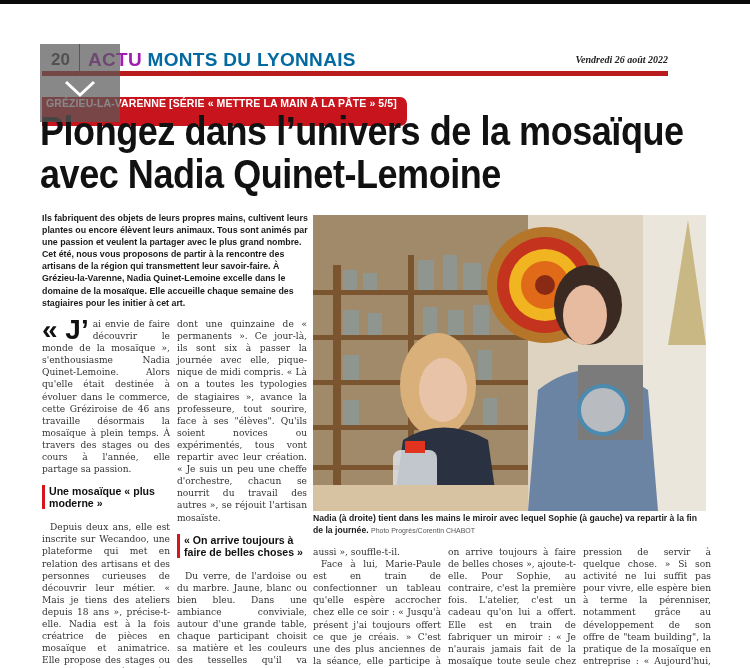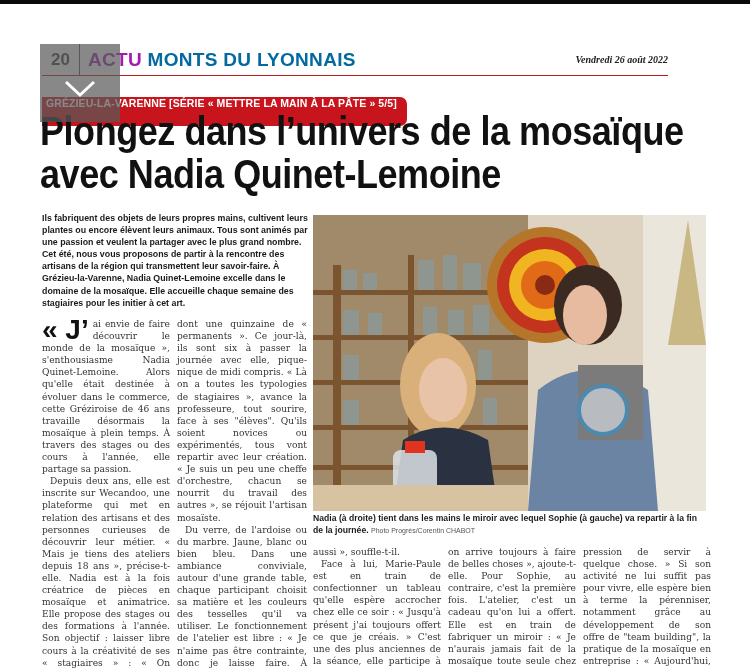--- a/index.html
+++ b/index.html
@@ -1,21 +1,21 @@
 <!DOCTYPE html>
 <html><head>
 <meta charset="utf-8">
 <style>
   * { box-sizing: border-box; margin: 0; padding: 0; }
   html, body { width: 750px; height: 668px; overflow: hidden; background: #ffffff; }
   body { position: relative; font-family: "DejaVu Serif", serif; color: #222; }
 
   .topbar { position: absolute; left: 0; top: 0; width: 750px; height: 4px; background: #0a0a0a; }
 
-  .page-header { position: absolute; left: 42px; top: 44px; width: 626px; height: 32px; border-bottom: 1px solid #b91c1c; }
+  .page-header { position: absolute; left: 42px; top: 44px; width: 626px; height: 32px; border-bottom: 5px solid #b91c1c; }
   .page-num { position: absolute; left: 0; top: 0; width: 38px; height: 32px; font-family: "Liberation Sans", sans-serif; font-weight: bold; font-size: 17px; color: #3a3a3a; line-height: 32px; text-align: center; border-right: 1px solid #555; }
   .rubric { position: absolute; left: 46px; top: 2px; font-family: "Liberation Sans", sans-serif; font-weight: 900; font-size: 19px; letter-spacing: 0.3px; line-height: 28px; }
   .rubric .r1 { color: #a21caf; }
   .rubric .r2 { color: #0369a1; }
   .date { position: absolute; right: 0; top: 10px; font-family: Liberation Serif, serif; font-style: italic; font-weight: bold; font-size: 10px; color: #222; }
 
   .overlay { position: absolute; left: 40px; top: 44px; width: 80px; height: 78px; background: rgba(90,90,90,0.72); }
   .chev { position: absolute; left: 64px; top: 80px; width: 32px; height: 18px; }
 
   .kicker { position: absolute; left: 42px; top: 97px; height: 29px; background: #c8141c; color: #fff; font-family: "Liberation Sans", sans-serif; font-weight: bold; font-size: 10.5px; line-height: 13px; padding: 0 10px 0 4px; letter-spacing: 0.1px; white-space: nowrap; border-radius: 0 7px 7px 0; }
@@ -61,26 +61,28 @@
 
 <div class="overlay"></div>
 <svg class="chev" viewBox="0 0 32 18">
   <polyline points="2,2 16,15 30,2" fill="none" stroke="#ffffff" stroke-width="3"></polyline>
 </svg>
 
 <div class="intro">Ils fabriquent des objets de leurs propres mains, cultivent leurs plantes ou encore élèvent leurs animaux. Tous sont animés par une passion et veulent la partager avec le plus grand nombre. Cet été, nous vous proposons de partir à la rencontre des artisans de la région qui transmettent leur savoir-faire. À Grézieu-la-Varenne, Nadia Quinet-Lemoine excelle dans le domaine de la mosaïque. Elle accueille chaque semaine des stagiaires pour les initier à cet art.</div>
 
 <div class="col" style="left:42px; top:318px; width:128px;">
   <p class="noind dropcap-wrap"><span class="dropcap">« J’</span><span>ai envie de faire découvrir le monde de la mosaïque », s'enthousiasme Nadia Quinet-Lemoine. Alors qu'elle était destinée à évoluer dans le commerce, cette Gréziroise de 46 ans travaille désormais la mosaïque à plein temps. À travers des stages ou des cours à l'année, elle partage sa passion.</span></p>
+  <div class="subhead">Une mosaïque « plus moderne »</div>
   <p>Depuis deux ans, elle est inscrite sur Wecandoo, une plateforme qui met en relation des artisans et des personnes curieuses de découvrir leur métier. « Mais je tiens des ateliers depuis 18 ans », précise-t-elle. Nadia est à la fois créatrice de pièces en mosaïque et animatrice. Elle propose des stages ou des formations à l'année. Son objectif : laisser libre cours à la créativité de ses « stagiaires » : « On connaît Fourvière, Pompéi, mais la mosaïque c'est aussi quelque chose de plus moderne ! », rigole-t-elle.</p>
 
 </div>
 
 <div class="col" style="left:177px; top:318px; width:130px;">
   <p class="noind">dont une quinzaine de « permanents ». Ce jour-là, ils sont six à passer la journée avec elle, pique-nique de midi compris. « Là on a toutes les typologies de stagiaires », avance la professeure, tout sourire, face à ses "élèves". Qu'ils soient novices ou expérimentés, tous vont repartir avec leur création. « Je suis un peu une cheffe d'orchestre, chacun se nourrit du travail des autres », se réjouit l'artisan mosaïste.</p>
+  <div class="subhead">« On arrive toujours à faire de belles choses »</div>
   <p>Du verre, de l'ardoise ou du marbre. Jaune, blanc ou bien bleu. Dans une ambiance conviviale, autour d'une grande table, chaque participant choisit sa matière et les couleurs des tesselles qu'il va utiliser. Le fonctionnement de l'atelier est libre : « Je n'aime pas être contrainte, donc je laisse faire. À chacun sa pièce », explique Nadia. En bout de table, Roland, inscrit depuis deux ans, cherche méticuleusement les couleurs qui correspondent le mieux à son projet : « La mosaïque, c'est l'école de la pa-</p>
 </div>
 
 <div class="photo">
   <svg width="393" height="296" viewBox="0 0 393 296">
     <rect x="0" y="0" width="393" height="296" fill="#cfc3ad"></rect>
     <rect x="0" y="0" width="215" height="296" fill="#a08a6a"></rect>
     <rect x="215" y="0" width="178" height="296" fill="#ddd3c0"></rect>
     <rect x="330" y="0" width="63" height="296" fill="#ebe6dc"></rect>
 

